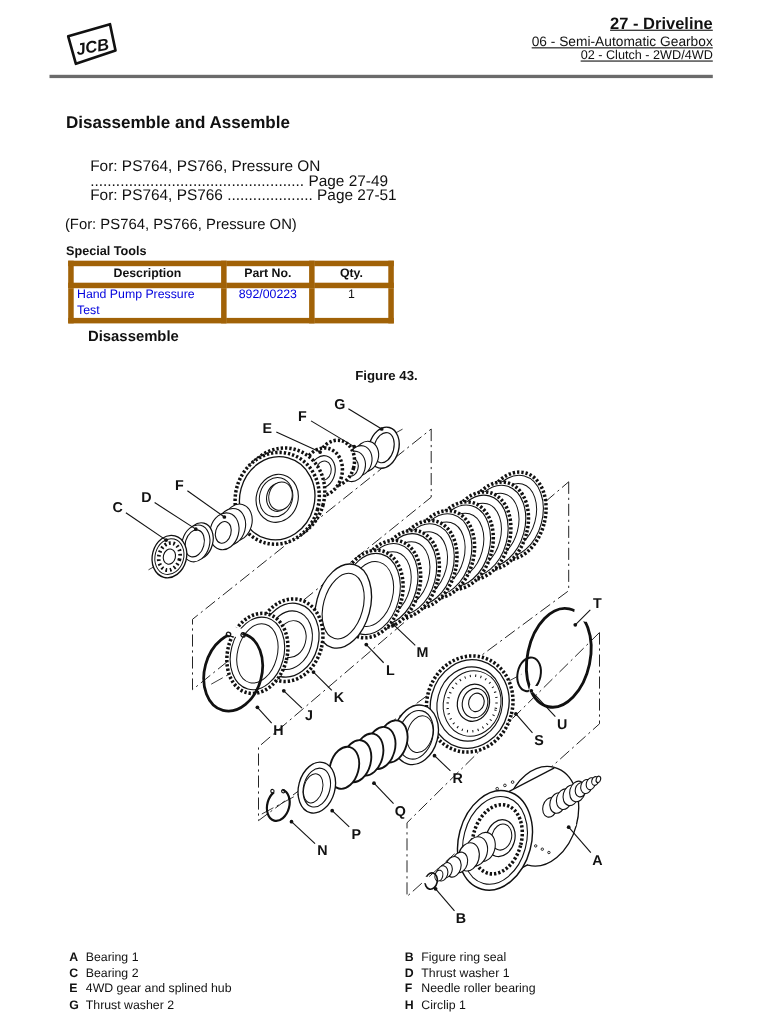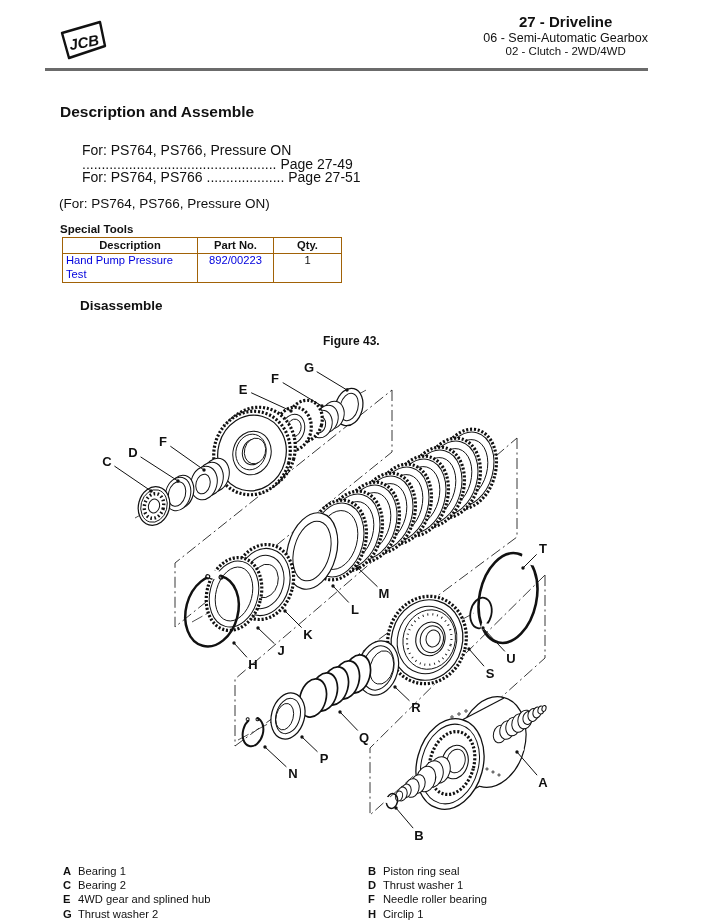--- a/index.html
+++ b/index.html
@@ -1,31 +1,31 @@
 <!DOCTYPE html>
 <html><head>
 <meta charset="utf-8">
 <style>
   html,body{margin:0;padding:0;background:#fff;}
   .page{position:relative;width:703px;height:922px;background:#fff;overflow:hidden;
         font-family:"Liberation Sans",sans-serif;color:#111;}
   .abs{position:absolute;}
   
-  .hdr-right{right:55px;top:14px;text-align:center;line-height:1.12;}
+  .hdr-right{right:55px;top:14px;text-align:right;line-height:1.12;text-decoration:underline;}
   .hdr-l1{font-size:15px;font-weight:bold;}
   .hdr-l2{font-size:12.5px;}
   .hdr-l3{font-size:11.5px;}
   .rule{left:45px;top:68px;width:603px;height:3px;background:#6b6b6b;}
   
   .title{left:60px;top:103px;font-size:15.5px;font-weight:bold;}
   .toc{left:82px;top:144px;font-size:14px;line-height:13.6px;width:300px;}
   .variant{left:59px;top:196px;font-size:13.5px;}
   .tools-title{left:60px;top:223px;font-size:11.5px;font-weight:bold;}
   table.tools{left:62px;top:237px;border-collapse:collapse;font-size:11.2px;}
-  table.tools th,table.tools td{border:1px solid #a16207;padding:0 3px;line-height:13.5px;}
+  table.tools th,table.tools td{border:5px solid #a16207;padding:0 3px;line-height:13.5px;}
   table.tools th{font-weight:bold;text-align:center;height:15px;}
   .c-desc{width:128px;} .c-part{width:69px;text-align:center;} .c-qty{width:61px;text-align:center;margin-top:35px;}
   td.c-desc{color:#0000dd;margin-left:20px;} td.c-part{color:#0000dd;} td.c-qty{vertical-align:top;}
   td.c-desc,td.c-part{vertical-align:top;}
   .section{left:60px;top:298px;font-size:13.5px;font-weight:bold;padding-left:20px;}
   .figcap{left:323px;top:334px;font-size:12px;font-weight:bold;}
   
   .legend-col{top:864px;font-size:11.2px;line-height:14.2px;}
   .lg-left{left:63px;} .lg-right{left:368px;}
   .lg-row{display:flex;}
@@ -52,21 +52,21 @@
     <text x="13" y="28" transform="rotate(-10 26 22)" style="font:italic bold 15px 'Liberation Sans',sans-serif" fill="#111">JCB</text>
   </svg>
 
   <div class="abs hdr-right">
     <div class="hdr-l1">27 - Driveline</div>
     <div class="hdr-l2">06 - Semi-Automatic Gearbox</div>
     <div class="hdr-l3">02 - Clutch - 2WD/4WD</div>
   </div>
   <div class="abs rule"></div>
 
-  <div class="abs title">Description and Assemble</div>
+  <div class="abs title">Disassemble and Assemble</div>
 
   <div class="abs toc">
     <div>For: PS764, PS766, Pressure ON</div>
     <div><span>..................................................</span> <span>Page 27-49</span></div>
     <div><span>For: PS764, PS766</span> <span>....................</span> <span>Page 27-51</span></div>
   </div>
 
   <div class="abs variant">(For: PS764, PS766, Pressure ON)</div>
 
   <div class="abs tools-title">Special Tools</div>
@@ -382,21 +382,21 @@
         <span>4WD gear and splined hub</span>
       </div>
     <div class="lg-row">
         <span class="lg-key">G</span>
         <span>Thrust washer 2</span>
       </div>
   </div>
   <div class="abs legend-col lg-right">
     <div class="lg-row">
         <span class="lg-key">B</span>
-        <span>Piston ring seal</span>
+        <span>Figure ring seal</span>
       </div>
     <div class="lg-row">
         <span class="lg-key">D</span>
         <span>Thrust washer 1</span>
       </div>
     <div class="lg-row">
         <span class="lg-key">F</span>
         <span>Needle roller bearing</span>
       </div>
     <div class="lg-row">

